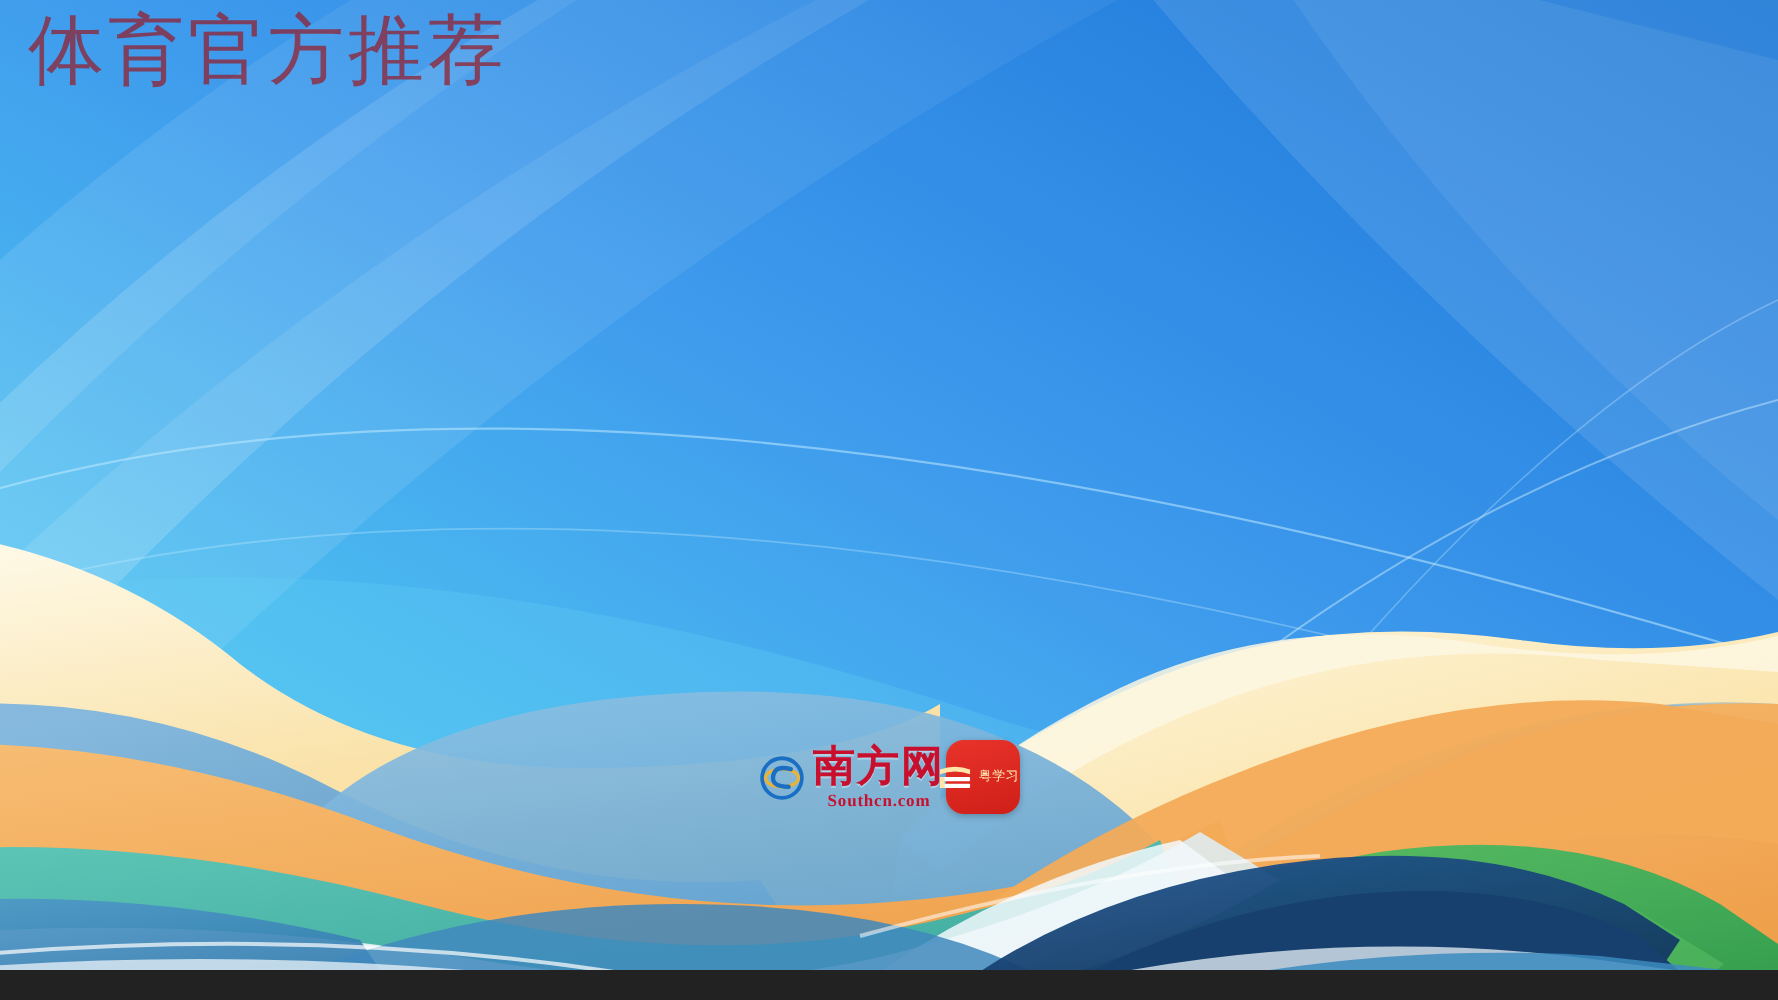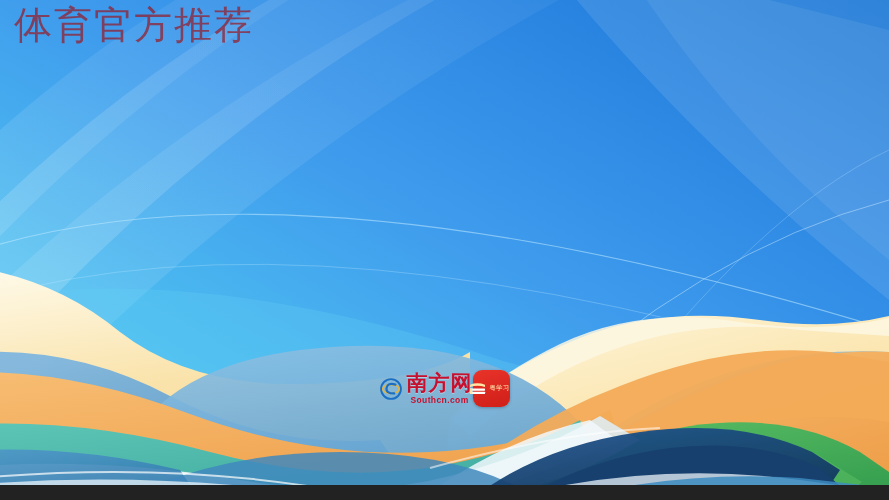--- a/index.html
+++ b/index.html
@@ -116,21 +116,21 @@
   }
   .southcn-cn {
     font-family: "DejaVu Sans", "Liberation Sans", sans-serif;
     font-weight: bold;
     font-size: 21px;
     color: #c8102e;
     letter-spacing: 1px;
     text-shadow: 0 1px 0 rgba(255,255,255,0.35);
   }
   .southcn-en {
-    font-family: Liberation Sans, sans-serif;
+    font-family: Liberation Serif, serif;
     font-weight: bold;
     font-size: 8.5px;
     color: #c8102e;
     letter-spacing: 0.4px;
     margin-top: 2px;
   }
   .yuexuexi {
     width: 37px;
     height: 37px;
     border-radius: 9px;

